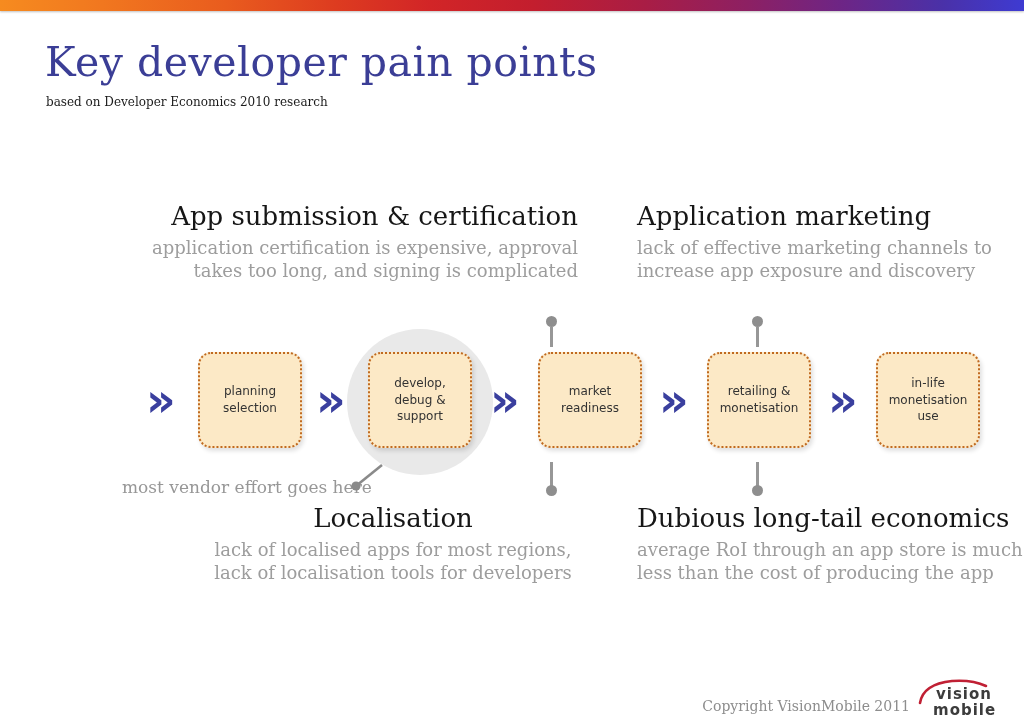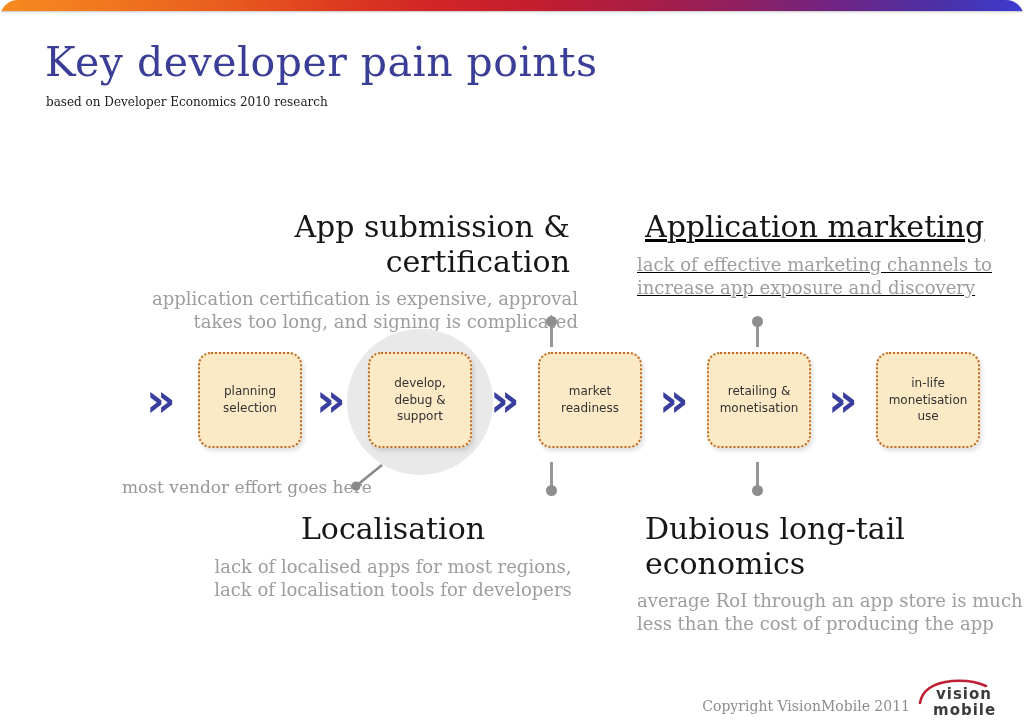--- a/index.html
+++ b/index.html
@@ -1,34 +1,34 @@
 <!DOCTYPE html>
 <html><head>
 <meta charset="utf-8">
 <style>
   html,body{margin:0;padding:0;background:#fff;}
   .slide{position:relative;width:1024px;height:725px;background:#ffffff;overflow:hidden;
-         font-family:"DejaVu Serif", serif;border-radius:18px;}
+         font-family:"DejaVu Serif", serif;}
 
   
   .top-bar{position:absolute;left:0;top:0;width:1024px;height:11px;
     background:linear-gradient(90deg,#f68b1f 0%,#f1771f 10%,#e95c1e 22%,#dd3b20 33%,
       #d22527 42%,#c31e2e 52%,#a91d45 63%,#8d2063 73%,#6e2585 82%,#4a31a8 92%,#3e3bd2 100%);
     box-shadow:0 1px 2px rgba(0,0,0,.25);}
 
   .title{position:absolute;left:45px;top:38px;margin:0;font-weight:normal;
          font-size:41px;color:#3b3e96;letter-spacing:.5px;}
   .subtitle{position:absolute;left:46px;top:95px;font-size:12px;color:#1b1b1b;}
 
   
   .pp{position:absolute;}
-  .pp h2{margin:8px;font-weight:normal;font-size:30px;color:#161616;line-height:1.15;}
+  .pp h2{margin:0;font-weight:normal;font-size:26px;color:#161616;line-height:1.15;}
   .pp .desc{margin:4px 0 0 0;font-size:18px;color:#9d9d9d;line-height:1.3;}
   .pp.tl{right:446px;top:202px;width:462px;text-align:right;}
-  .pp.tr{left:637px;top:202px;width:378px;text-align:left;text-decoration:underline;}
+  .pp.tr{left:637px;top:202px;width:378px;text-align:left;}
   .pp.bl{right:446px;top:504px;width:370px;text-align:center;}
   .pp.br{left:637px;top:504px;width:400px;text-align:left;}
 
   
   .circle{position:absolute;left:347px;top:329px;width:146px;height:146px;
           border-radius:50%;background:#e9e9e9;}
 
   
   .stage{position:absolute;top:352px;width:104px;height:96px;box-sizing:border-box;
          background:#fce9c6;border:2px dotted #c06a20;border-radius:13px;

